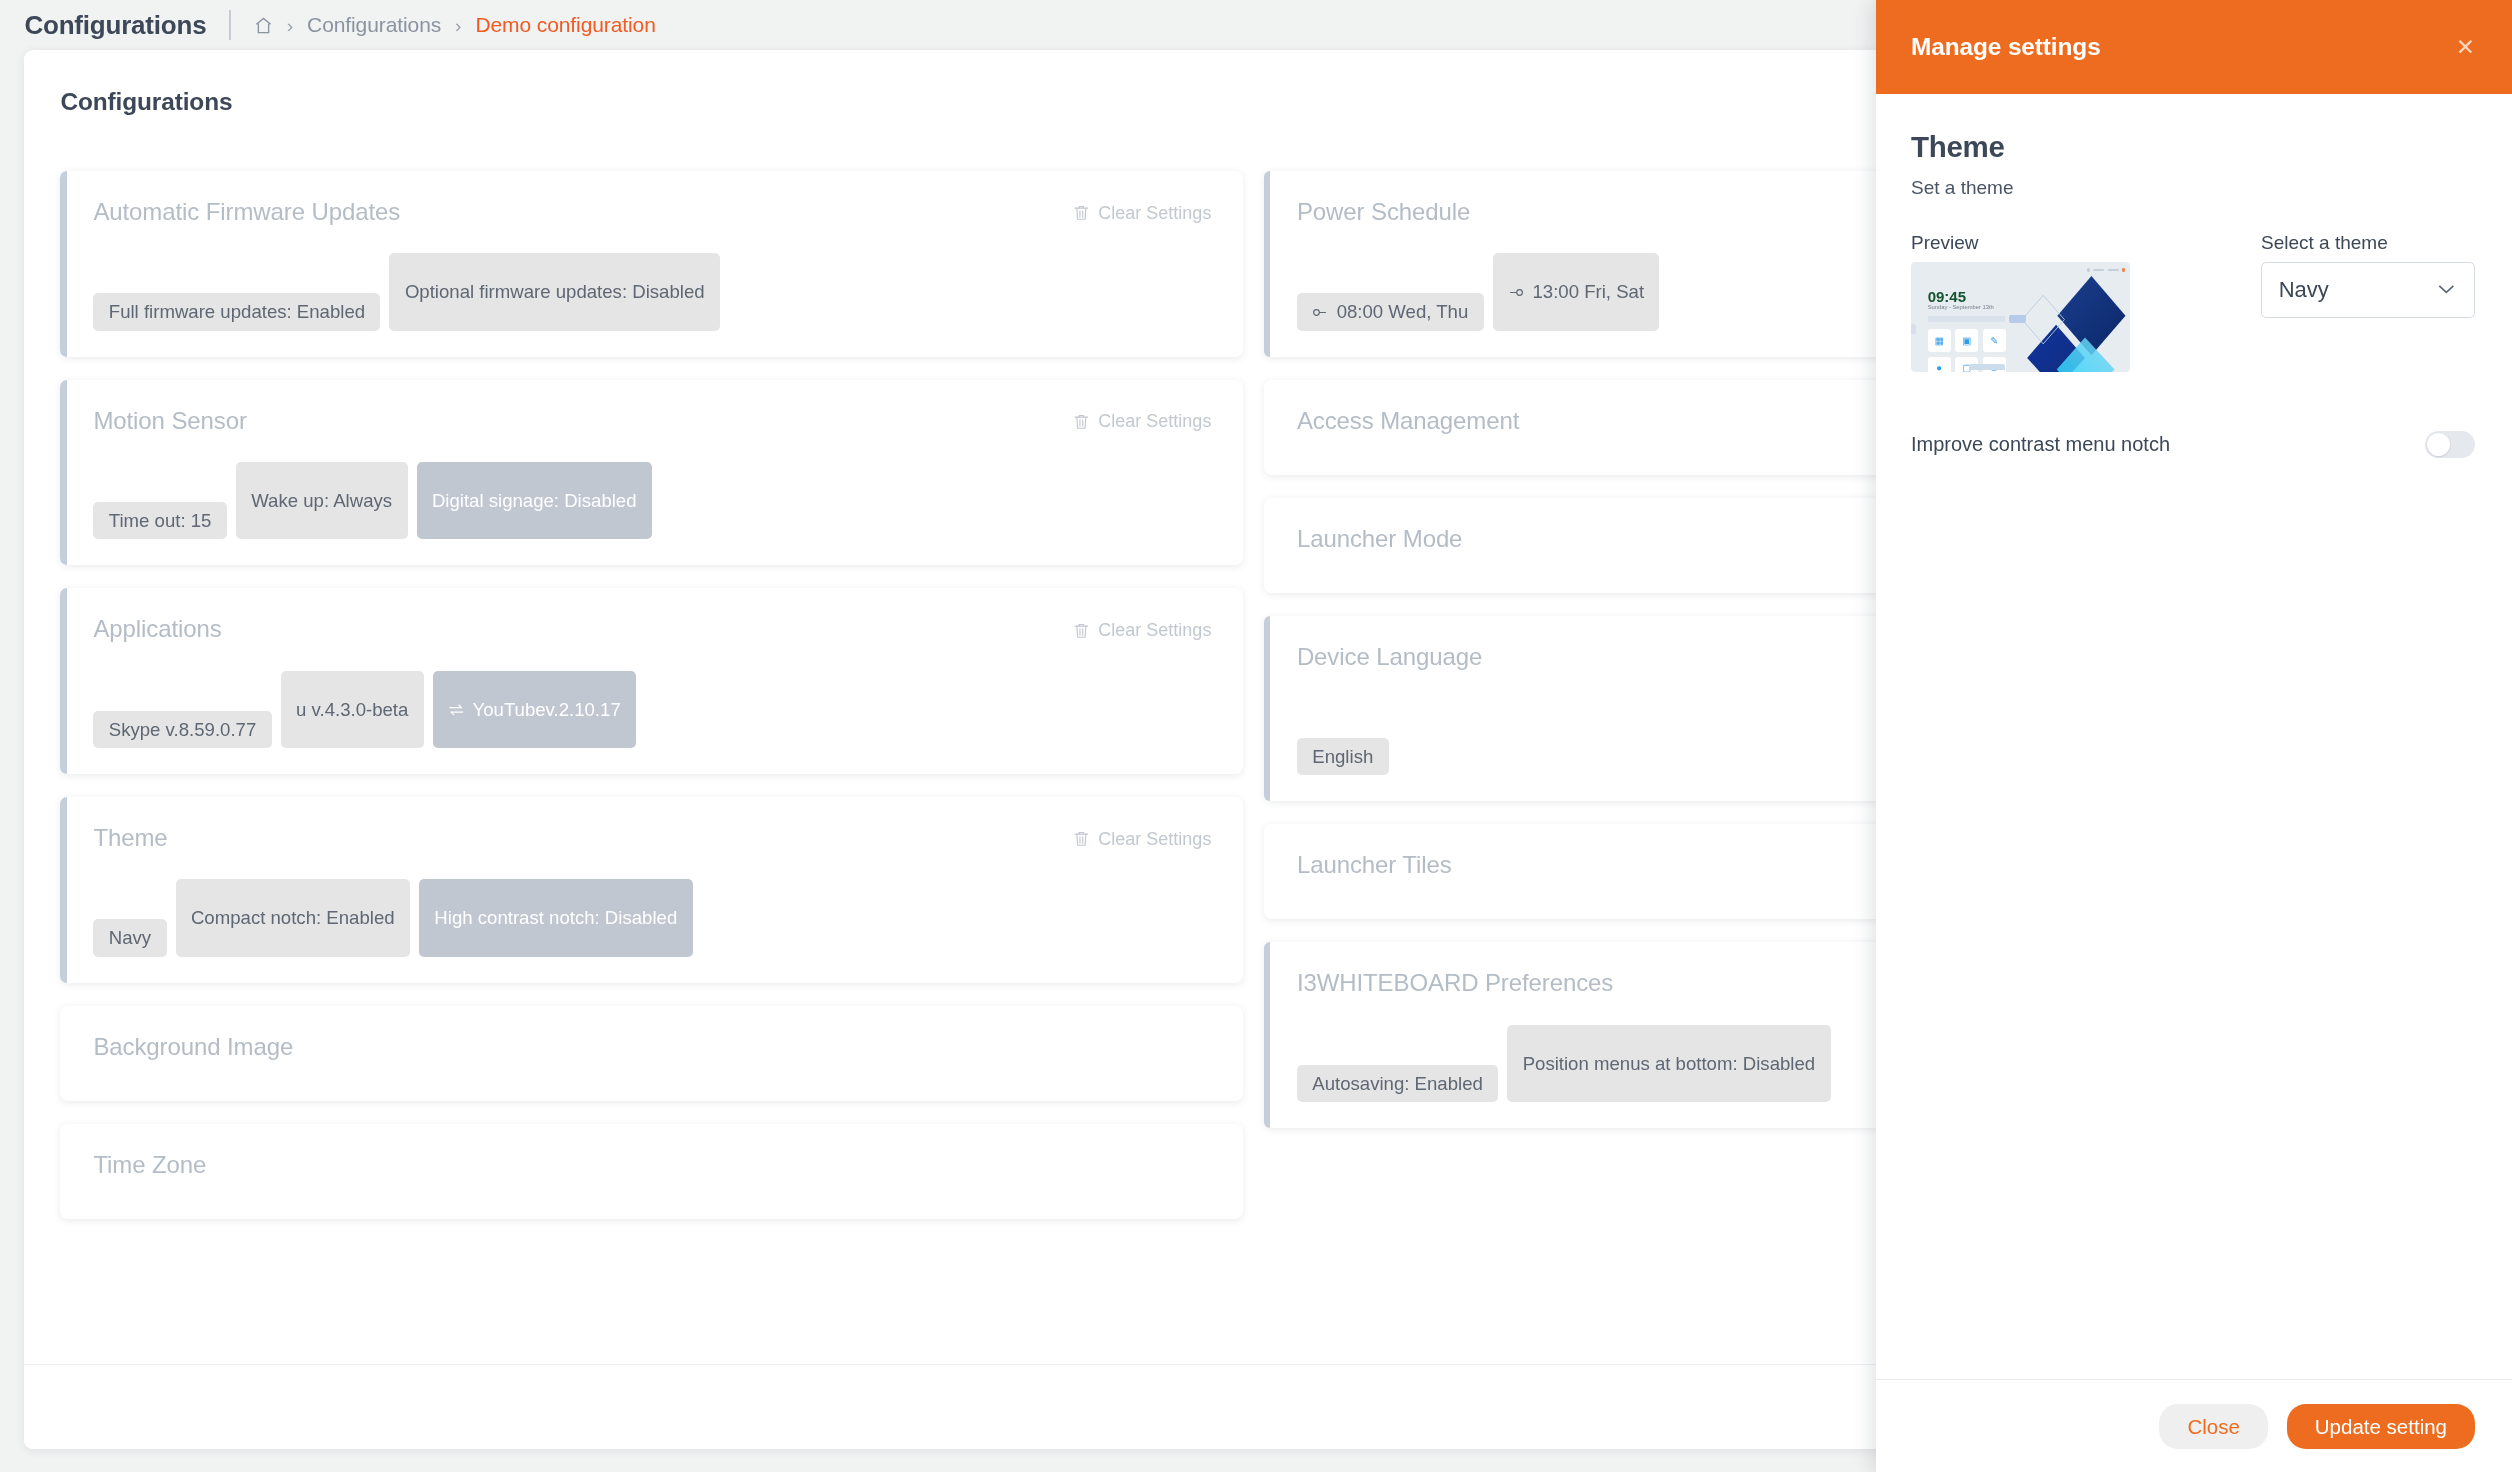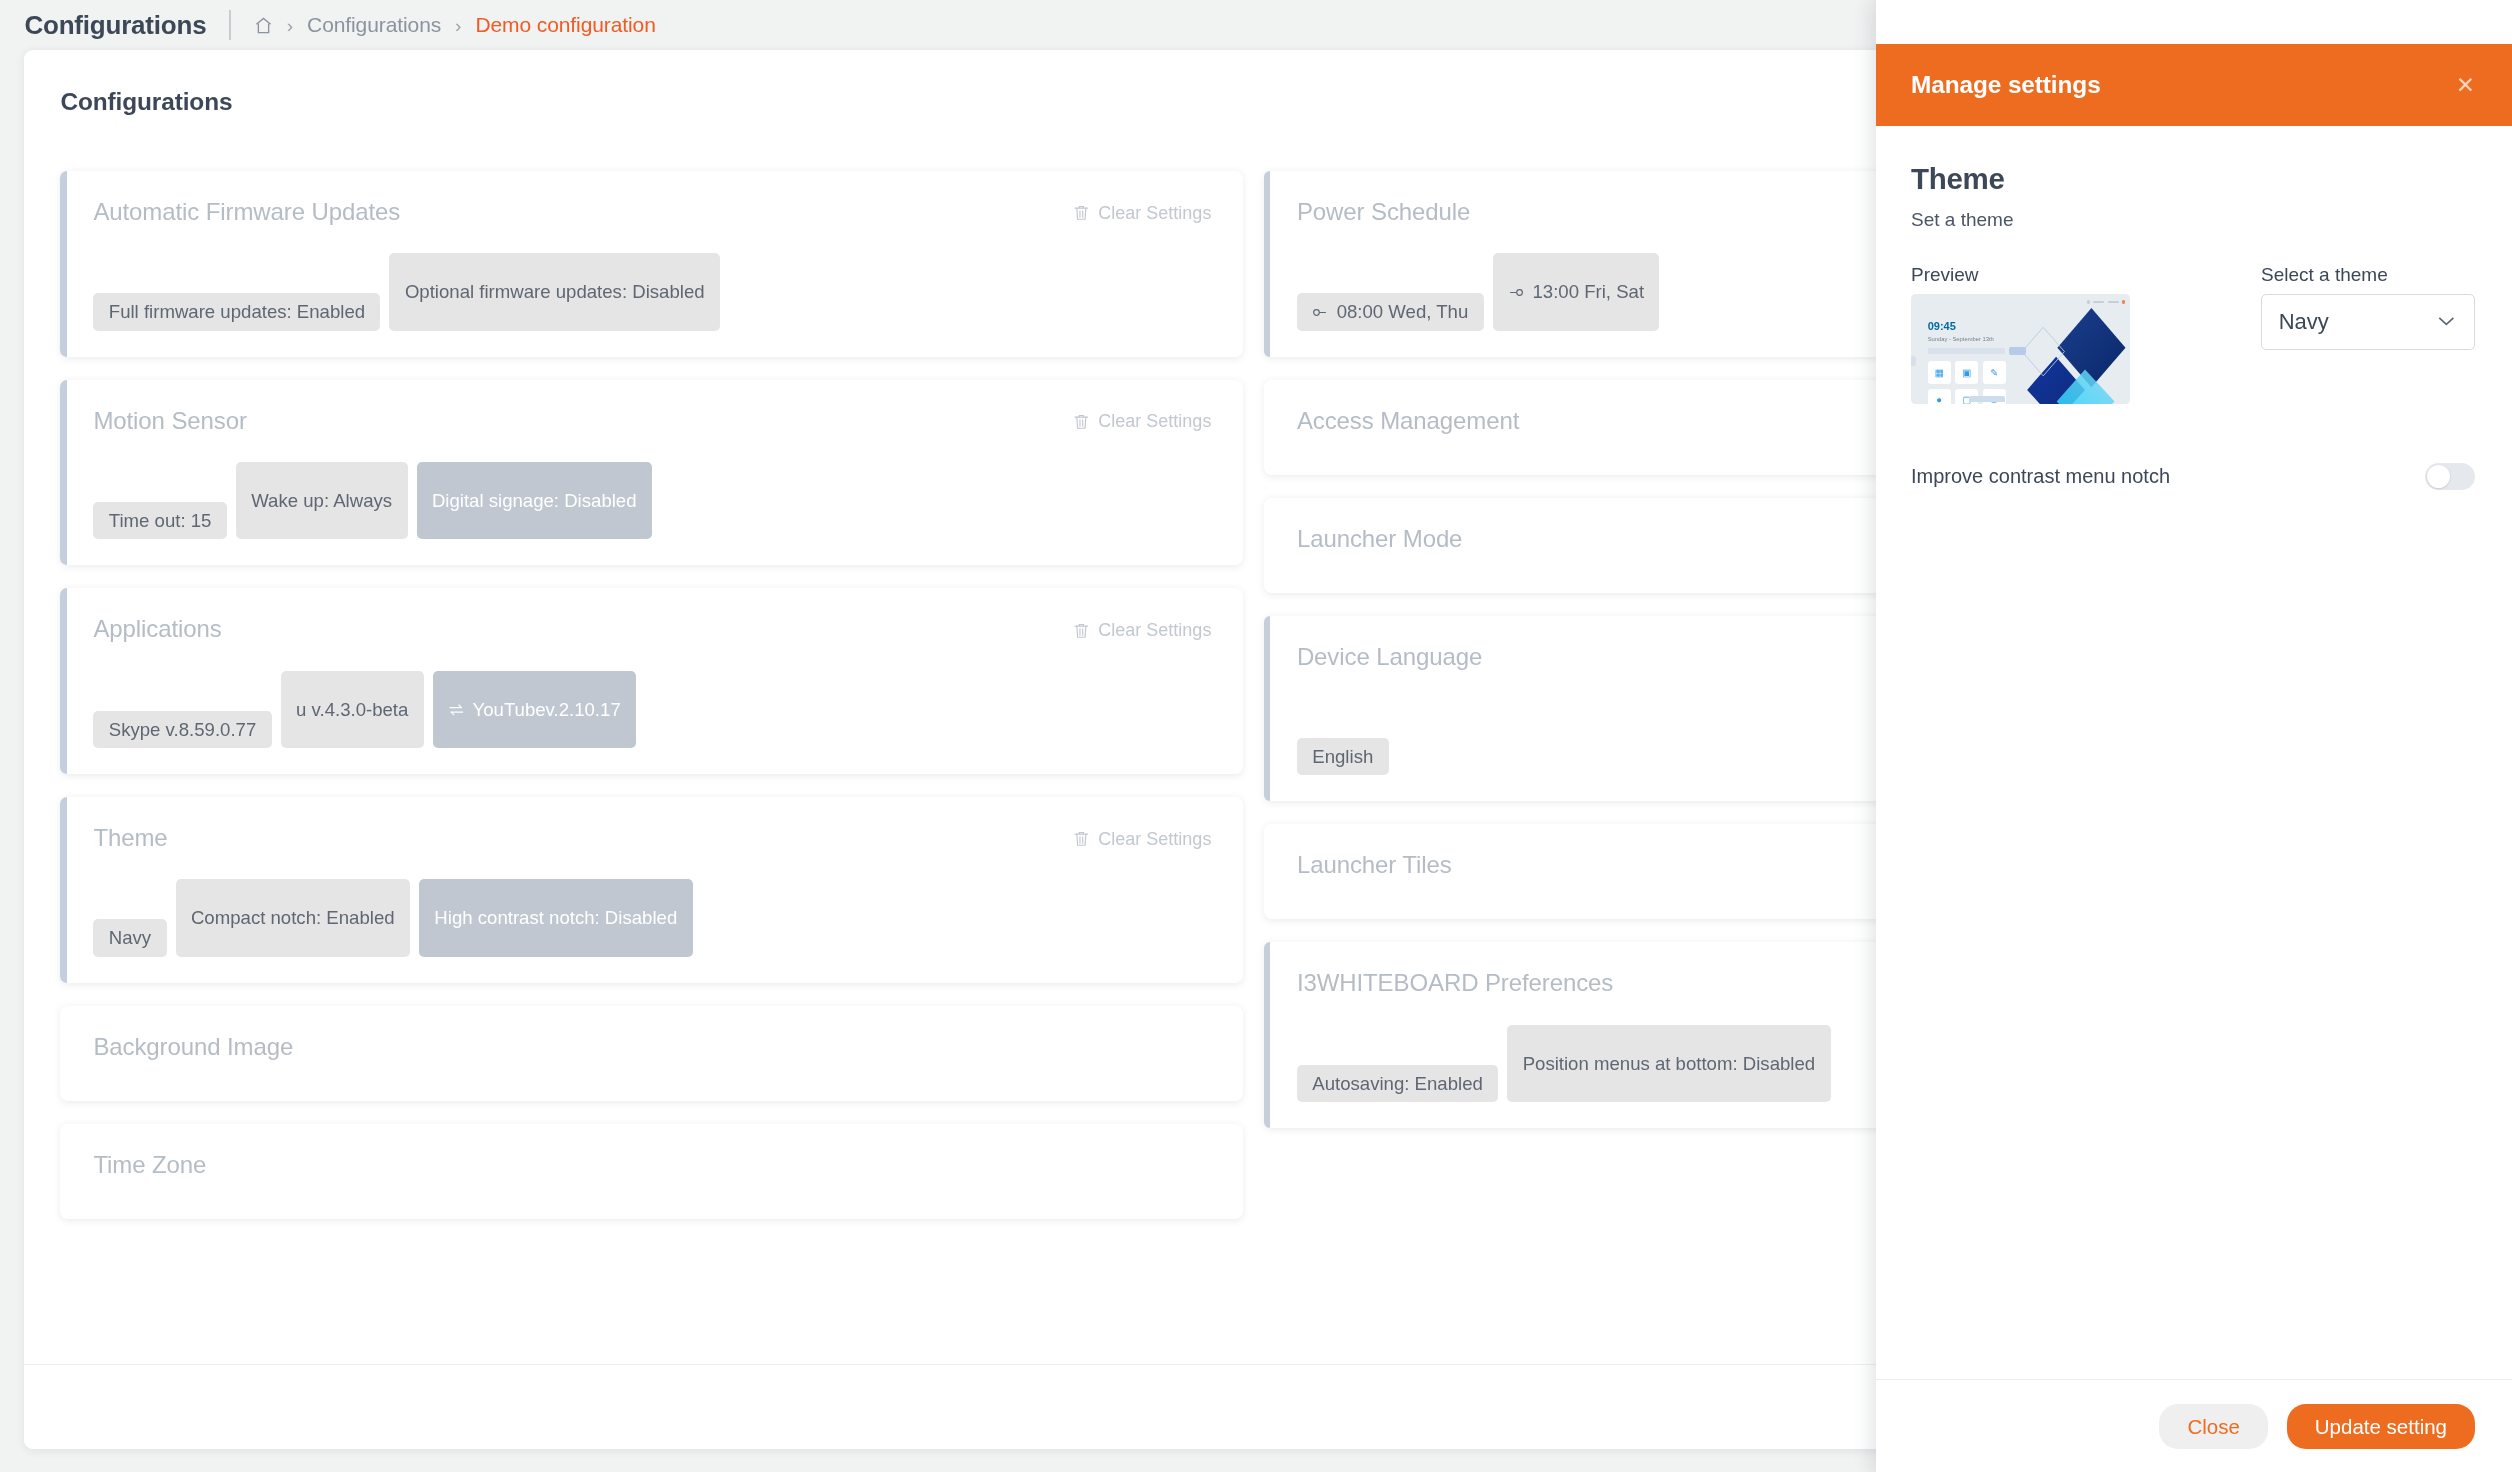--- a/index.html
+++ b/index.html
@@ -146,28 +146,27 @@
   .drawer {
     position: absolute;
     top: 0; right: 0;
     width: 636px; height: 1473px;
     background: #ffffff;
     box-shadow: -3.8px 0 18px rgba(60,72,88,.16);
     display: flex;
     flex-direction: column;
   }
   .drawer-head {
-    height: 82px;
+    height: 94px;
     background: #ee6c1f;
     display: flex;
     align-items: center;
     justify-content: space-between;
     padding: 0 37px 0 35px;
     flex: 0 0 auto;
-    margin-top: 44px;
   }
   .drawer-title {
     font-size: 24.4px;
     font-weight: bold;
     color: #ffffff;
     letter-spacing: -0.1px;
   }
   .drawer-close {
     font-size: 23px;
     color: #ffd6bd;
@@ -207,23 +206,23 @@
   .preview {
     width: 219px; height: 110px;
     border-radius: 4.5px;
     overflow: hidden;
     position: relative;
     background: #e7ecf1;
   }
   .pv-clock {
     position: absolute;
     left: 16.7px; top: 27px;
-    font-size: 11px;
+    font-size: 15px;
     font-weight: bold;
-    color: #0369a1;
+    color: #14532d;
     line-height: 1;
   }
   .pv-date {
     position: absolute;
     left: 16.7px; top: 42px;
     font-size: 5.8px;
     color: #76808c;
   }
   .pv-pill {
     position: absolute;

